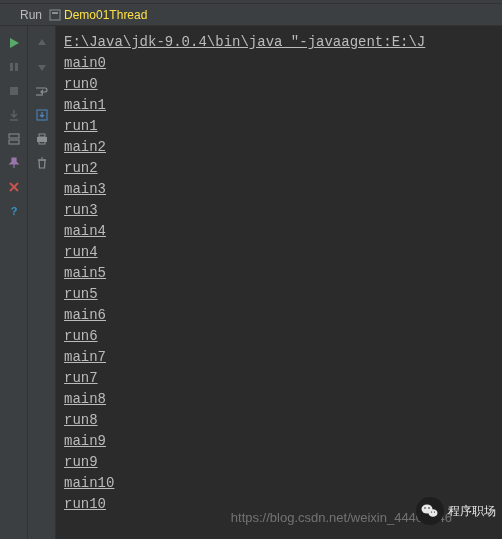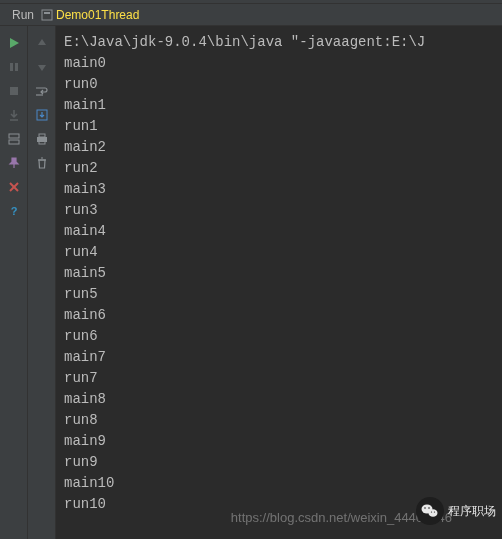--- a/index.html
+++ b/index.html
@@ -16,21 +16,21 @@
   .tab-bar {
     height: 4px;
     background: #3c3f41;
     border-bottom: 1px solid #323232;
   }
   .header {
     height: 22px;
     background: #3c3f41;
     display: flex;
     align-items: center;
-    padding: 0 12px;
+    padding: 0 20px;
     border-bottom: 1px solid #323232;
   }
   .header .run-label {
     color: #bbbbbb;
     font-size: 12px;
     margin-right: 6px;
   }
   .header .run-icon {
     width: 14px;
     height: 14px;
@@ -80,20 +80,21 @@
   .console {
     flex: 1;
     background: #2b2b2b;
     padding: 6px 8px;
     font-family: "Consolas", "Courier New", monospace;
     font-size: 14px;
     line-height: 21px;
     color: #bbbbbb;
     white-space: pre;
     overflow: hidden;
+    text-decoration: underline;
   }
   .console .cmd-line { color: #bbbbbb; }
   .watermark {
     position: absolute;
     bottom: 14px;
     right: 50px;
     color: rgba(200,200,200,0.45);
     font-size: 13px;
     pointer-events: none;
   }

